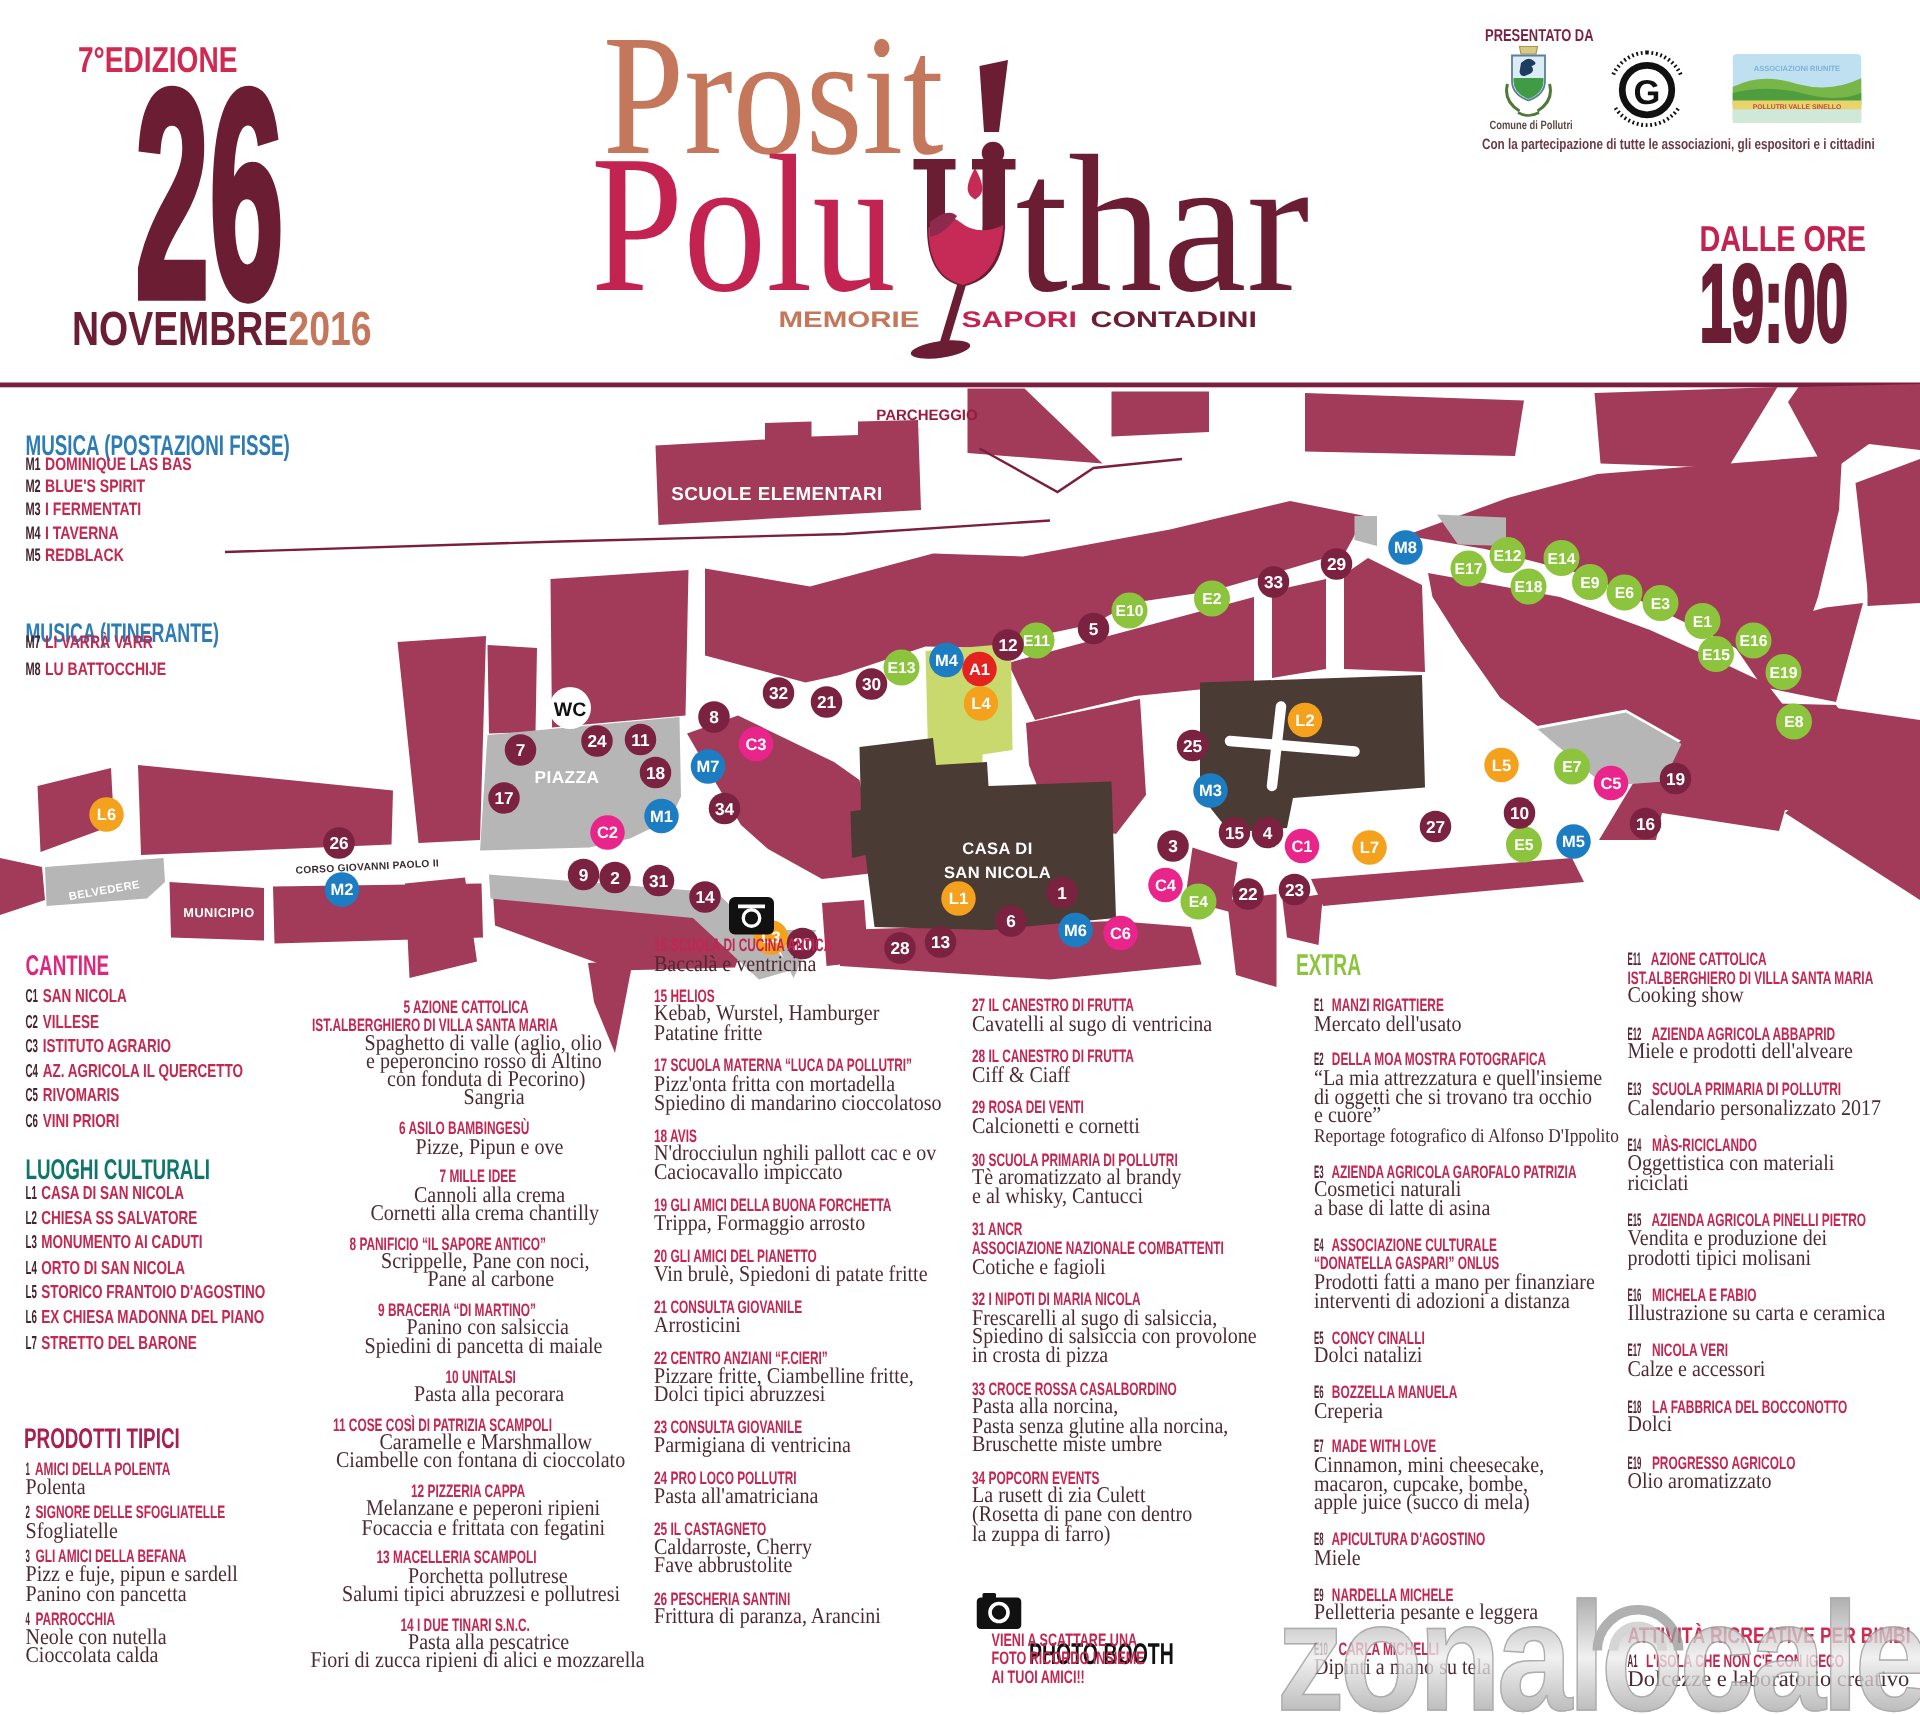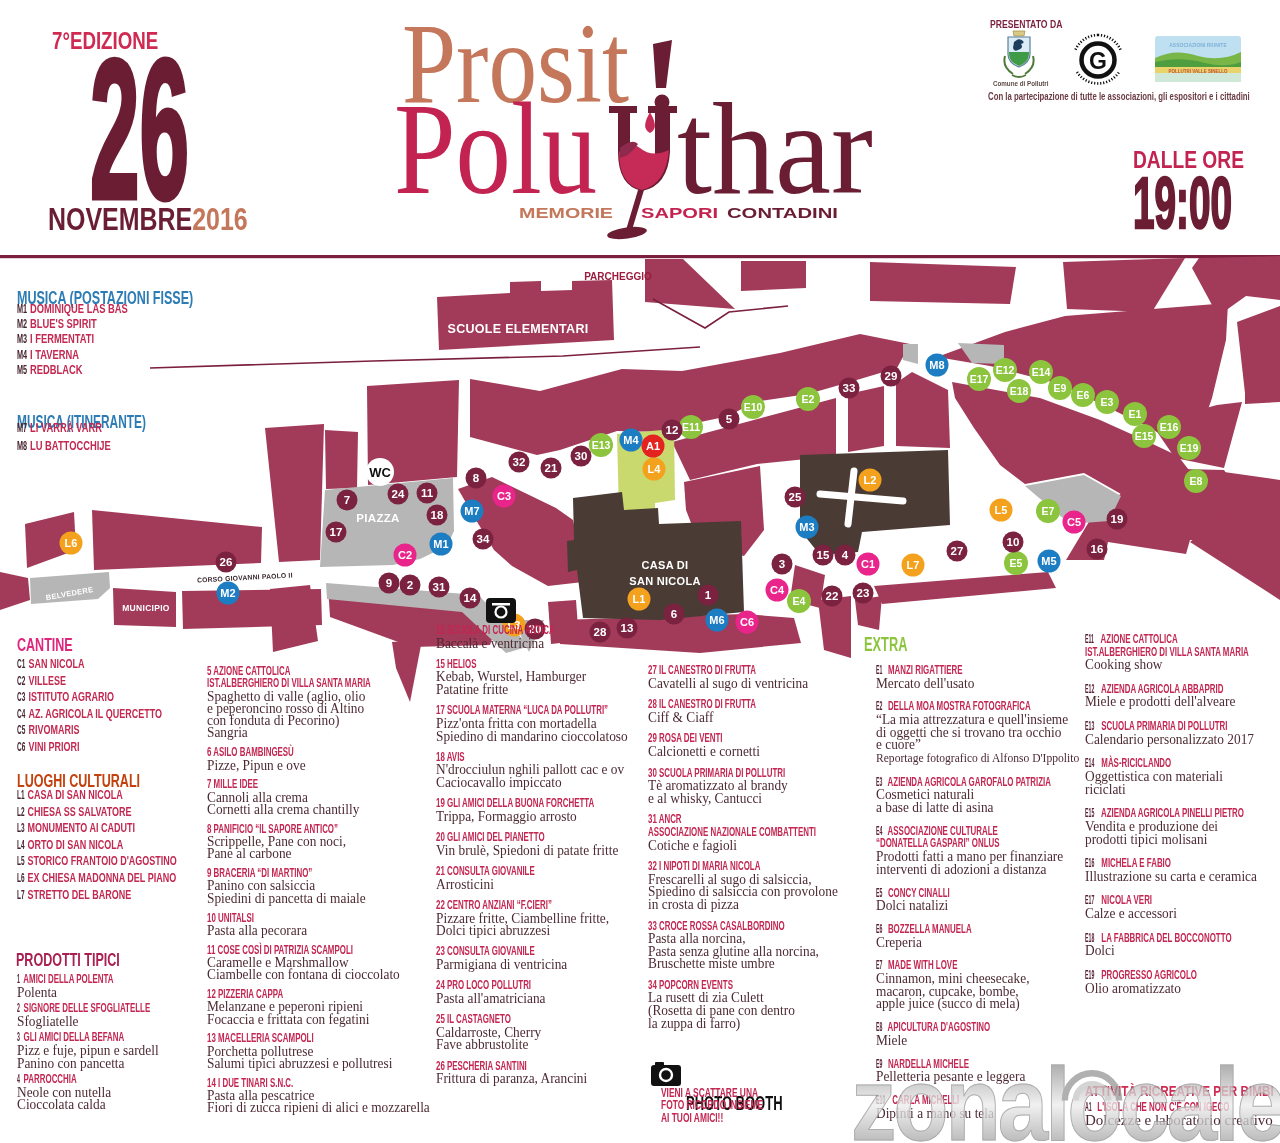--- a/index.html
+++ b/index.html
@@ -494,21 +494,21 @@
 
 <div class="abs mlist" style="left:17px;top:656px;line-height:16.5px;font-size:12.5px;">
 <span><span class="pf">C1 </span>SAN NICOLA</span><br>
 <span><span class="pf">C2 </span>VILLESE</span><br>
 <span><span class="pf">C3 </span>ISTITUTO AGRARIO</span><br>
 <span><span class="pf">C4 </span>AZ. AGRICOLA IL QUERCETTO</span><br>
 <span><span class="pf">C5 </span>RIVOMARIS</span><br>
 <span><span class="pf">C6 </span>VINI PRIORI</span>
 </div>
 
-<div class="abs hdr" style="left:17px;top:770px;font-size:19px;color:#c2410c;"><span class="h2">LUOGHI CULTURALI</span></div>
+<div class="abs hdr" style="left:17px;top:770px;font-size:19px;color:#0f766e;"><span class="h2">LUOGHI CULTURALI</span></div>
 
 <div class="abs mlist" style="left:17px;top:787px;line-height:16.6px;font-size:12.5px;">
 <span><span class="pf">L1 </span>CASA DI SAN NICOLA</span><br>
 <span><span class="pf">L2 </span>CHIESA SS SALVATORE</span><br>
 <span><span class="pf">L3 </span>MONUMENTO AI CADUTI</span><br>
 <span><span class="pf">L4 </span>ORTO DI SAN NICOLA</span><br>
 <span><span class="pf">L5 </span>STORICO FRANTOIO D'AGOSTINO</span><br>
 <span><span class="pf">L6 </span>EX CHIESA MADONNA DEL PIANO</span><br>
 <span><span class="pf">L7 </span>STRETTO DEL BARONE</span>
 </div>
@@ -524,21 +524,21 @@
       <div style="height:4.0px"></div>
       <b><span><span class="pf">3</span> GLI AMICI DELLA BEFANA</span></b>
       <i><span class="in">Pizz e fuje, pipun e sardell</span></i>
       <i><span class="in">Panino con pancetta</span></i>
       <div style="height:4.0px"></div>
       <b><span><span class="pf">4</span> PARROCCHIA</span></b>
       <i><span class="in">Neole con nutella</span></i>
       <i><span class="in">Cioccolata calda</span></i>
       <div style="height:4.0px"></div>
     </div>
-<div class="col colb" style="left:207px;top:665px;">
+<div class="col colb" style="left:207px;top:665px;text-align:center;">
       <b><span>5 AZIONE CATTOLICA</span></b>
       <b><span>IST.ALBERGHIERO DI VILLA SANTA MARIA</span></b>
       <i><span class="in">Spaghetto di valle (aglio, olio</span></i>
       <i><span class="in">e peperoncino rosso di Altino</span></i>
       <i><span class="in">con fonduta di Pecorino)</span></i>
       <i><span class="in">Sangria</span></i>
       <div style="height:7.5px"></div>
       <b><span>6 ASILO BAMBINGESÙ</span></b>
       <i><span class="in">Pizze, Pipun e ove</span></i>
       <div style="height:7.5px"></div>

